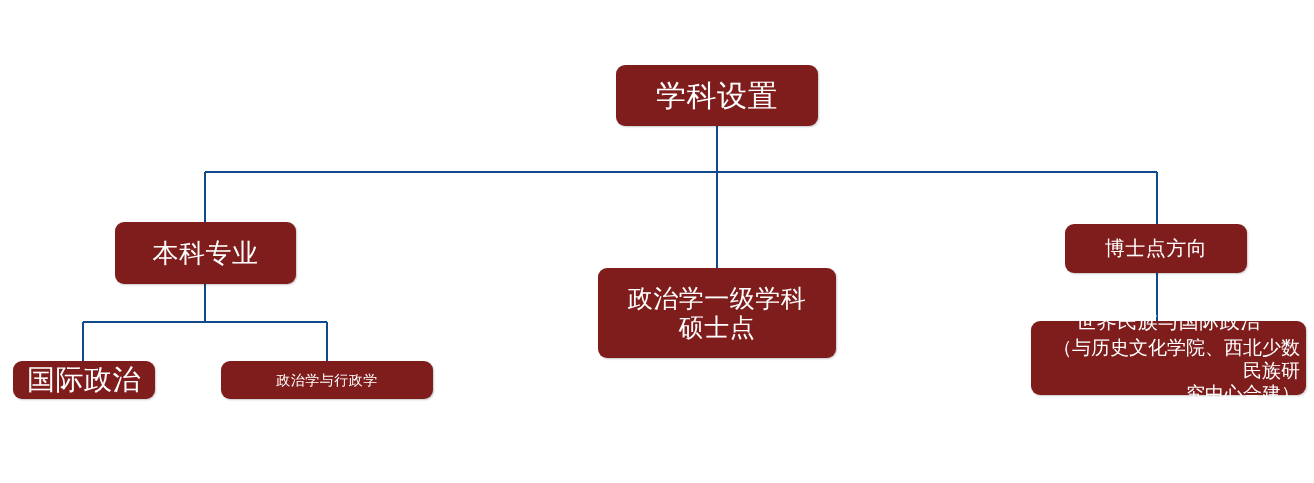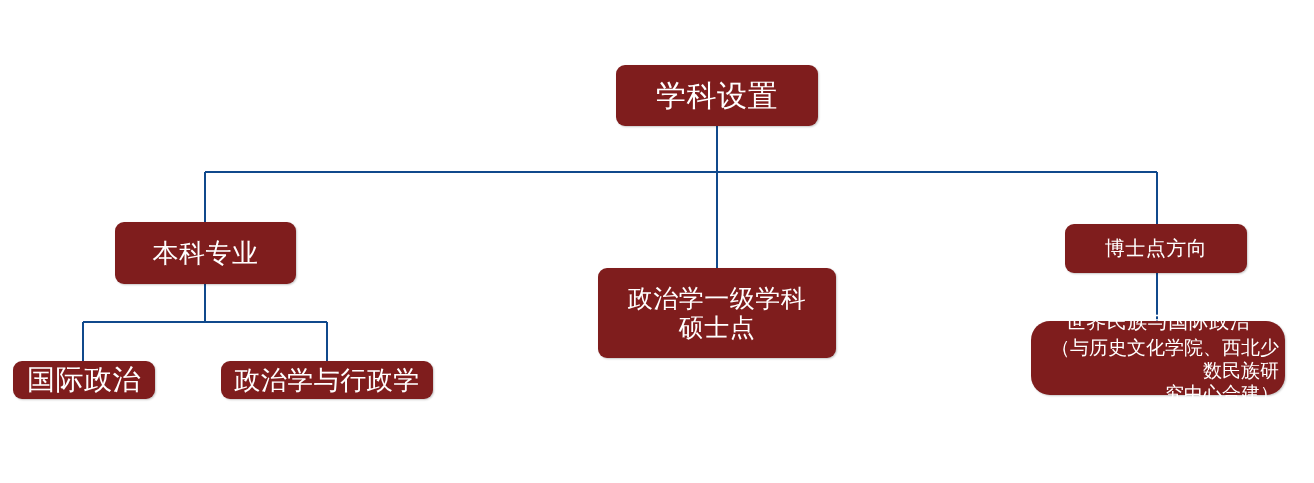--- a/index.html
+++ b/index.html
@@ -64,38 +64,37 @@
     font-size: 26px;
   }
   #node-intl-politics {
     left: 13px;   top: 361px;
     width: 142px; height: 38px;
     font-size: 28px;
   }
   #node-politics-admin {
     left: 221px;  top: 361px;
     width: 212px; height: 38px;
-    font-size: 26px;
+    font-size: 14px;
   }
   #node-master {
     left: 598px;  top: 268px;
     width: 238px; height: 90px;
     font-size: 25px;
   }
   #node-doctoral {
     left: 1065px; top: 224px;
     width: 182px; height: 49px;
     font-size: 20px;
   }
   #node-world-ethnic {
     left: 1031px; top: 321px;
-    width: 254px; height: 74px;
+    width: 275px; height: 74px;
     font-size: 20px;
     padding: 4px 6px;
-    border-radius: 19px;
   }
   #node-world-ethnic .sub-label {
     font-size: 19px;
     margin-top: 2px;
     line-height: 1.22;
     text-align: right;
   }
 </style>
 </head>
 <body>

